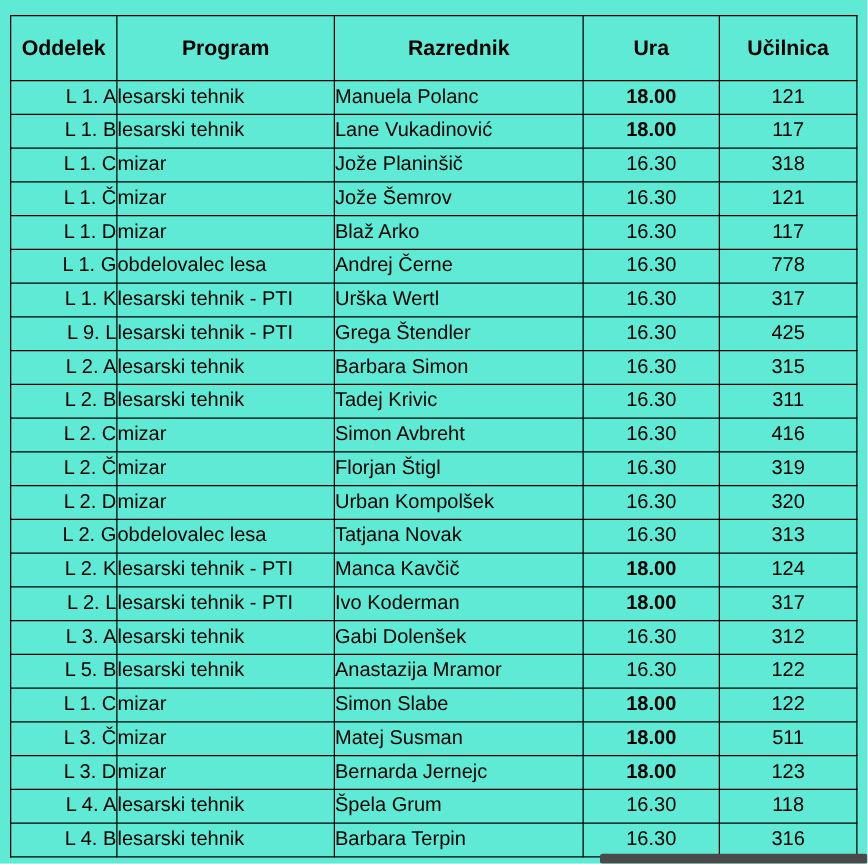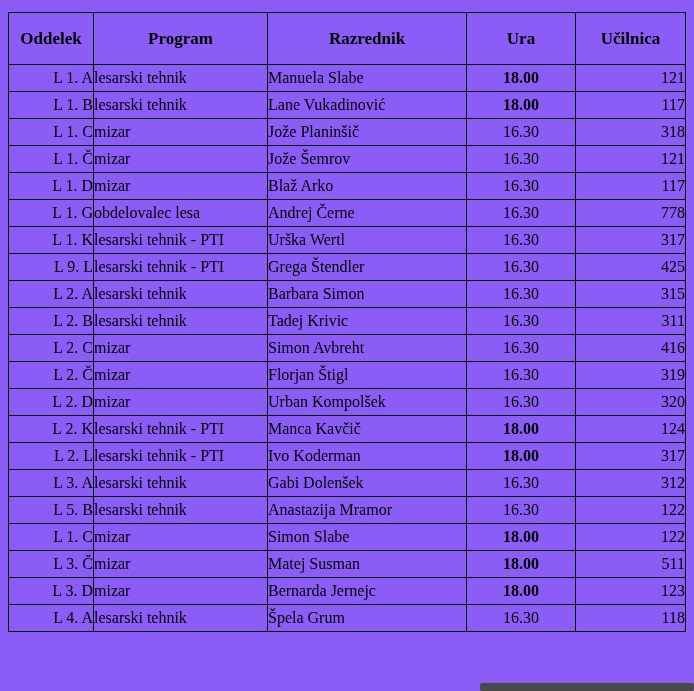--- a/index.html
+++ b/index.html
@@ -4,23 +4,23 @@
 <style>
   html, body {
     margin: 0;
     padding: 0;
     background: #ffffff;
   }
   .page {
     position: relative;
     width: 694px;
     height: 691px;
-    background: #8b5cf6;
+    background: #5eead4;
     overflow: hidden;
-    font-family: Liberation Serif, serif;
+    font-family: Liberation Sans, sans-serif;
     color: #000000;
   }
   table.schedule {
     position: absolute;
     left: 8px;
     top: 12px;
     border-collapse: collapse;
     table-layout: fixed;
     width: 677px;
   }
@@ -40,21 +40,21 @@
     vertical-align: middle;
   }
   table.schedule td {
     height: 26px;
     vertical-align: middle;
   }
   td.col-oddelek   { text-align: right; padding-left: 8px; }
   td.col-program   { text-align: left; padding-left: 8px; margin-left: 46px; }
   td.col-razrednik { text-align: left; padding-left: 6px; }
   td.col-ura       { text-align: center; }
-  td.col-ucilnica  { text-align: right; margin-top: 44px; }
+  td.col-ucilnica  { text-align: center; margin-top: 44px; }
   td.bold          { font-weight: bold; margin-top: 36px; }
 
   .hscrollbar-thumb {
     position: absolute;
     left: 480px;
     right: 0;
     bottom: 0;
     height: 8px;
     border-radius: 2px;
   }
@@ -78,21 +78,21 @@
         <th>Program</th>
         <th>Razrednik</th>
         <th>Ura</th>
         <th>Učilnica</th>
       </tr>
     </thead>
     <tbody>
         <tr>
           <td class="col-oddelek">L 1. A</td>
           <td class="col-program">lesarski tehnik</td>
-          <td class="col-razrednik">Manuela Slabe</td>
+          <td class="col-razrednik">Manuela Polanc</td>
           <td class="col-ura bold">18.00</td>
           <td class="col-ucilnica">121</td>
         </tr>
         <tr>
           <td class="col-oddelek">L 1. B</td>
           <td class="col-program">lesarski tehnik</td>
           <td class="col-razrednik">Lane Vukadinović</td>
           <td class="col-ura bold">18.00</td>
           <td class="col-ucilnica">117</td>
         </tr>
@@ -167,20 +167,27 @@
           <td class="col-ucilnica">319</td>
         </tr>
         <tr>
           <td class="col-oddelek">L 2. D</td>
           <td class="col-program">mizar</td>
           <td class="col-razrednik">Urban Kompolšek</td>
           <td class="col-ura">16.30</td>
           <td class="col-ucilnica">320</td>
         </tr>
         <tr>
+          <td class="col-oddelek">L 2. G</td>
+          <td class="col-program">obdelovalec lesa</td>
+          <td class="col-razrednik">Tatjana Novak</td>
+          <td class="col-ura">16.30</td>
+          <td class="col-ucilnica">313</td>
+        </tr>
+        <tr>
           <td class="col-oddelek">L 2. K</td>
           <td class="col-program">lesarski tehnik - PTI</td>
           <td class="col-razrednik">Manca Kavčič</td>
           <td class="col-ura bold">18.00</td>
           <td class="col-ucilnica">124</td>
         </tr>
         <tr>
           <td class="col-oddelek">L 2. L</td>
           <td class="col-program">lesarski tehnik - PTI</td>
           <td class="col-razrednik">Ivo Koderman</td>
@@ -221,19 +228,26 @@
           <td class="col-razrednik">Bernarda Jernejc</td>
           <td class="col-ura bold">18.00</td>
           <td class="col-ucilnica">123</td>
         </tr>
         <tr>
           <td class="col-oddelek">L 4. A</td>
           <td class="col-program">lesarski tehnik</td>
           <td class="col-razrednik">Špela Grum</td>
           <td class="col-ura">16.30</td>
           <td class="col-ucilnica">118</td>
+        </tr>
+        <tr>
+          <td class="col-oddelek">L 4. B</td>
+          <td class="col-program">lesarski tehnik</td>
+          <td class="col-razrednik">Barbara Terpin</td>
+          <td class="col-ura">16.30</td>
+          <td class="col-ucilnica">316</td>
         </tr>
       </tbody>
   </table>
 
   <div class="hscrollbar-thumb" style="background: rgb(74, 74, 74);"></div>
 
 </div>
 
 </body></html>

